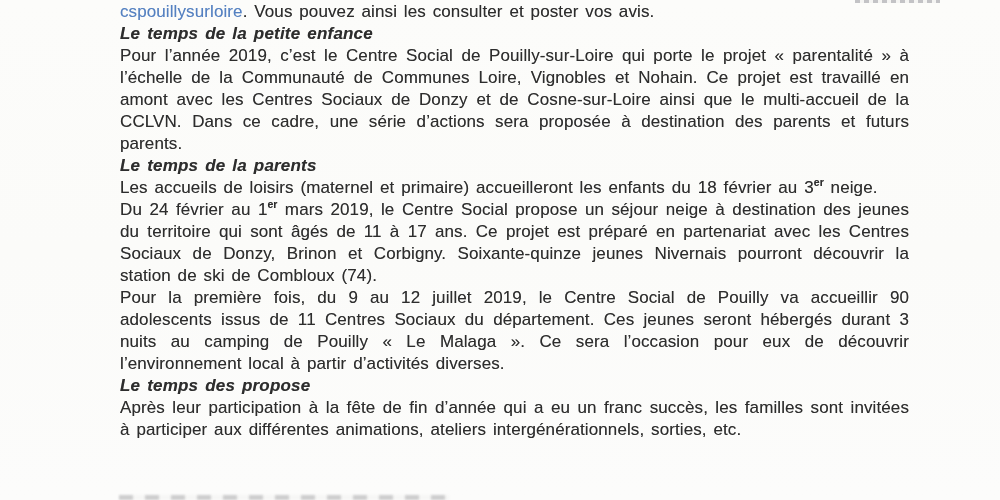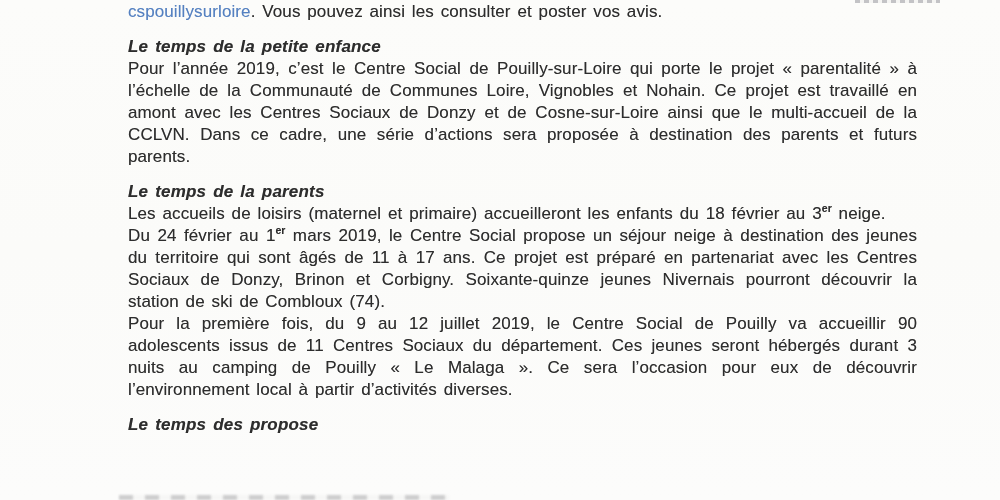--- a/index.html
+++ b/index.html
@@ -9,32 +9,32 @@
     height: 500px;
     overflow: hidden;
   }
   body {
     position: relative;
     background: linear-gradient(180deg, #fcfcfa 0%, #fbfbf9 50%, #fcfcfb 100%);
     font-family: "Liberation Sans", sans-serif;
   }
   .doc {
     position: absolute;
-    left: 128px;
+    left: 120px;
     top: 1px;
     width: 789px;
     font-size: 17px;
     line-height: 22px;
     color: #2d2d2d;
     text-shadow: 0 0 0.5px rgba(45,45,45,0.45);
     letter-spacing: 0.1px;
     word-spacing: 2px;
   }
   .section { margin: 0; }
-  .section.with-gap { margin-top: 13px; }
+  .section.with-gap { }
   .heading {
     font-weight: bold;
     font-style: italic;
     font-size: 17px;
     line-height: 22px;
     margin: 0;
     letter-spacing: 0.2px;
   }
   .para {
     margin: 0;
@@ -89,16 +89,17 @@
       <div class="para"><span>Pour l’année 2019, c’est le Centre Social de Pouilly-sur-Loire qui porte le projet « parentalité » à l’échelle de la Communauté de Communes Loire, Vignobles et Nohain. Ce projet est travaillé en amont avec les Centres Sociaux de Donzy et de Cosne-sur-Loire ainsi que le multi-accueil de la CCLVN. Dans ce cadre, une série d’actions sera proposée à destination des parents et futurs parents.</span></div>
     </div>
     <div class="section with-gap">
       <div class="heading">Le temps de la parents</div>
       <div class="para"><span>Les accueils de loisirs (maternel et primaire) accueilleront les enfants du 18 février au 3</span><sup class="seg-sup">er</sup><span> neige.</span></div>
       <div class="para"><span>Du 24 février au 1</span><sup class="seg-sup">er</sup><span> mars 2019, le Centre Social propose un séjour neige à destination des jeunes du territoire qui sont âgés de 11 à 17 ans. Ce projet est préparé en partenariat avec les Centres Sociaux de Donzy, Brinon et Corbigny. Soixante-quinze jeunes Nivernais pourront découvrir la station de ski de Combloux (74).</span></div>
       <div class="para"><span>Pour la première fois, du 9 au 12 juillet 2019, le Centre Social de Pouilly va accueillir 90 adolescents issus de 11 Centres Sociaux du département. Ces jeunes seront hébergés durant 3 nuits au camping de Pouilly « Le Malaga ». Ce sera l’occasion pour eux de découvrir l’environnement local à partir d’activités diverses.</span></div>
     </div>
     <div class="section with-gap">
       <div class="heading">Le temps des propose</div>
+      <div class="para"><span>Après leur participation à la fête de fin d’année qui a eu un franc succès, les familles sont invitées à participer aux différentes animations, ateliers intergénérationnels, sorties, etc.</span></div>
     </div>
   </div>
 
 <div class="scan-artifact bottom"></div>
 
 </body></html>

